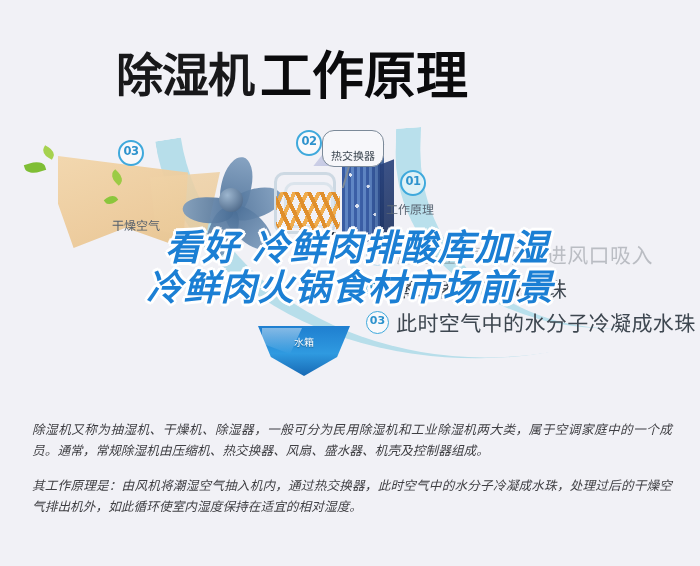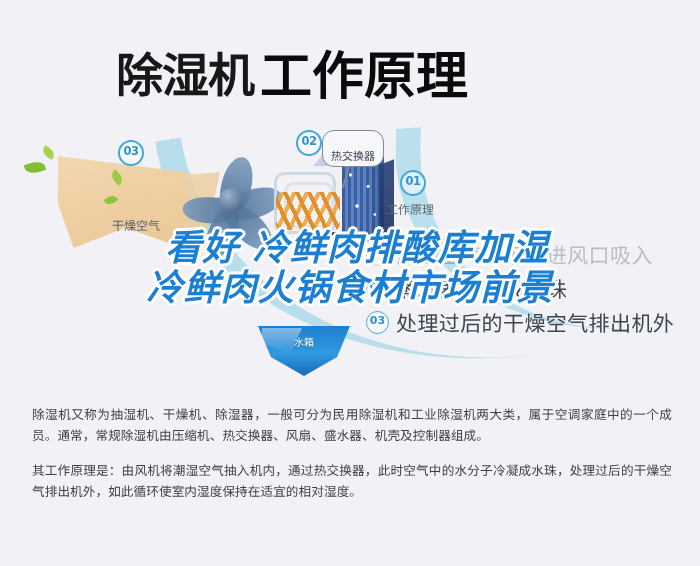--- a/index.html
+++ b/index.html
@@ -386,22 +386,23 @@
   #overlay-title .ot-line {
     display: block;
   }
   #overlay-title .ot-line.l2 { margin-left: 14px; }
   #overlay-title .ot-line.l3 { margin-left: 116px; }
 
   
   #article {
     position: absolute;
     left: 32px;
-    top: 404px;
+    top: 419px;
     width: 640px;
+    font-style: italic;
   }
   #article p {
     margin: 0 0 14px 0;
     font-size: 12.6px;
     line-height: 21px;
     color: #3f3f43;
     font-family: "DejaVu Sans", sans-serif;
     text-align: justify;
     letter-spacing: .1px;
   }
@@ -468,21 +469,21 @@
     <div class="brow faded">
       <span class="bnum">01</span>
       <span class="btxt">潮湿空气由下部进风口吸入</span>
     </div>
     <div class="brow">
       <span class="bnum">02</span>
       <span class="btxt">蒸发器冷凝成水珠</span>
     </div>
     <div class="brow">
       <span class="bnum">03</span>
-      <span class="btxt">处理过后的干燥空气排出机外</span>
+      <span class="btxt">此时空气中的水分子冷凝成水珠</span>
     </div>
   </div>
 
   <div id="overlay-title">
     <span class="ot-line l2">看好 冷鲜肉排酸库加湿</span>
     <span class="ot-line l1">冷鲜肉火锅食材市场前景</span>
   </div>
 
   <div id="article">
     <p>除湿机又称为抽湿机、干燥机、除湿器，一般可分为民用除湿机和工业除湿机两大类，属于空调家庭中的一个成员。通常，常规除湿机由压缩机、热交换器、风扇、盛水器、机壳及控制器组成。</p>

